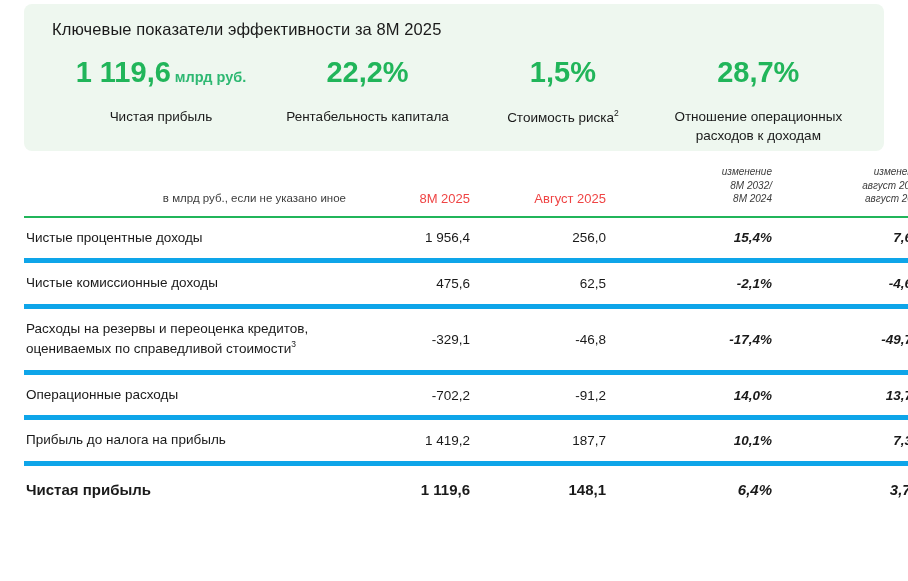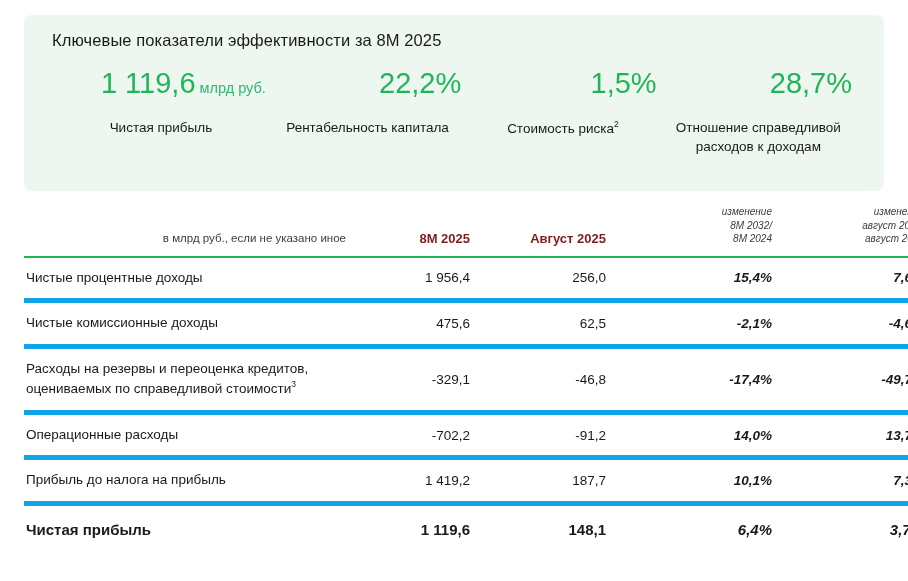--- a/index.html
+++ b/index.html
@@ -17,25 +17,25 @@
   .page {
     position: relative;
     width: 908px;
     height: 581px;
     box-sizing: border-box;
     padding: 0 24px;
   }
 
   
   .kpi-panel {
-    margin-top: 15px;
+    margin-top: 4px;
     background: #eef7ef;
     border-radius: 8px;
     padding: 16px 28px 20px 28px;
-    height: 176px;
+    height: 147px;
     box-sizing: border-box;
   }
   .kpi-title {
     font-size: 16.5px;
     color: #1a1a1a;
     margin-bottom: 18px;
     letter-spacing: 0.1px;
   }
   .kpi-row {
     display: flex;
@@ -45,24 +45,23 @@
     flex: 1 1 0;
     text-align: center;
     padding: 0 4px;
   }
   .kpi-cell.first {
     flex: 1.12 1 0;
   }
   .kpi-value {
     color: #21b55a;
     font-size: 29px;
-    font-weight: 400;
+    font-weight: 700;
     line-height: 1.1;
     white-space: nowrap;
-    text-align: right;
   }
   .kpi-value .unit {
     font-size: 14.5px;
     color: #2eb872;
     margin-left: 4px;
   }
   .kpi-label {
     margin-top: 18px;
     font-size: 13.5px;
     line-height: 1.45;
@@ -96,23 +95,22 @@
   }
   table.fin thead th.label-head {
     text-align: right;
     font-size: 11.5px;
     color: #3c3c3c;
     padding-left: 2px;
     padding-bottom: 12px;
   }
   table.fin thead th.num-head {
     font-size: 13px;
-    color: #7f1d1d;
+    color: #ef4444;
     padding-right: 22px;
-    font-weight: bold;
   }
   table.fin thead th.chg-head {
     font-style: italic;
     font-size: 10px;
     color: #3c3c3c;
     line-height: 1.35;
     padding-right: 8px;
   }
   .head-sep td {
     border-bottom: 2.5px solid #21b55a;
@@ -186,21 +184,21 @@
         <div class="kpi-value">
           <span>1,5%</span>
         </div>
         <div class="kpi-label"><span>Стоимость риска</span><sup>2</sup></div>
       </div>
 
       <div class="kpi-cell">
         <div class="kpi-value">
           <span>28,7%</span>
         </div>
-        <div class="kpi-label">Отношение справедливой расходов к доходам</div>
+        <div class="kpi-label">Отношение операционных расходов к доходам</div>
       </div>
 
     </div>
   </section>
 
   <div class="table-wrap">
     <table class="fin">
       <colgroup>
         <col class="c-label">
         <col class="c-num">

